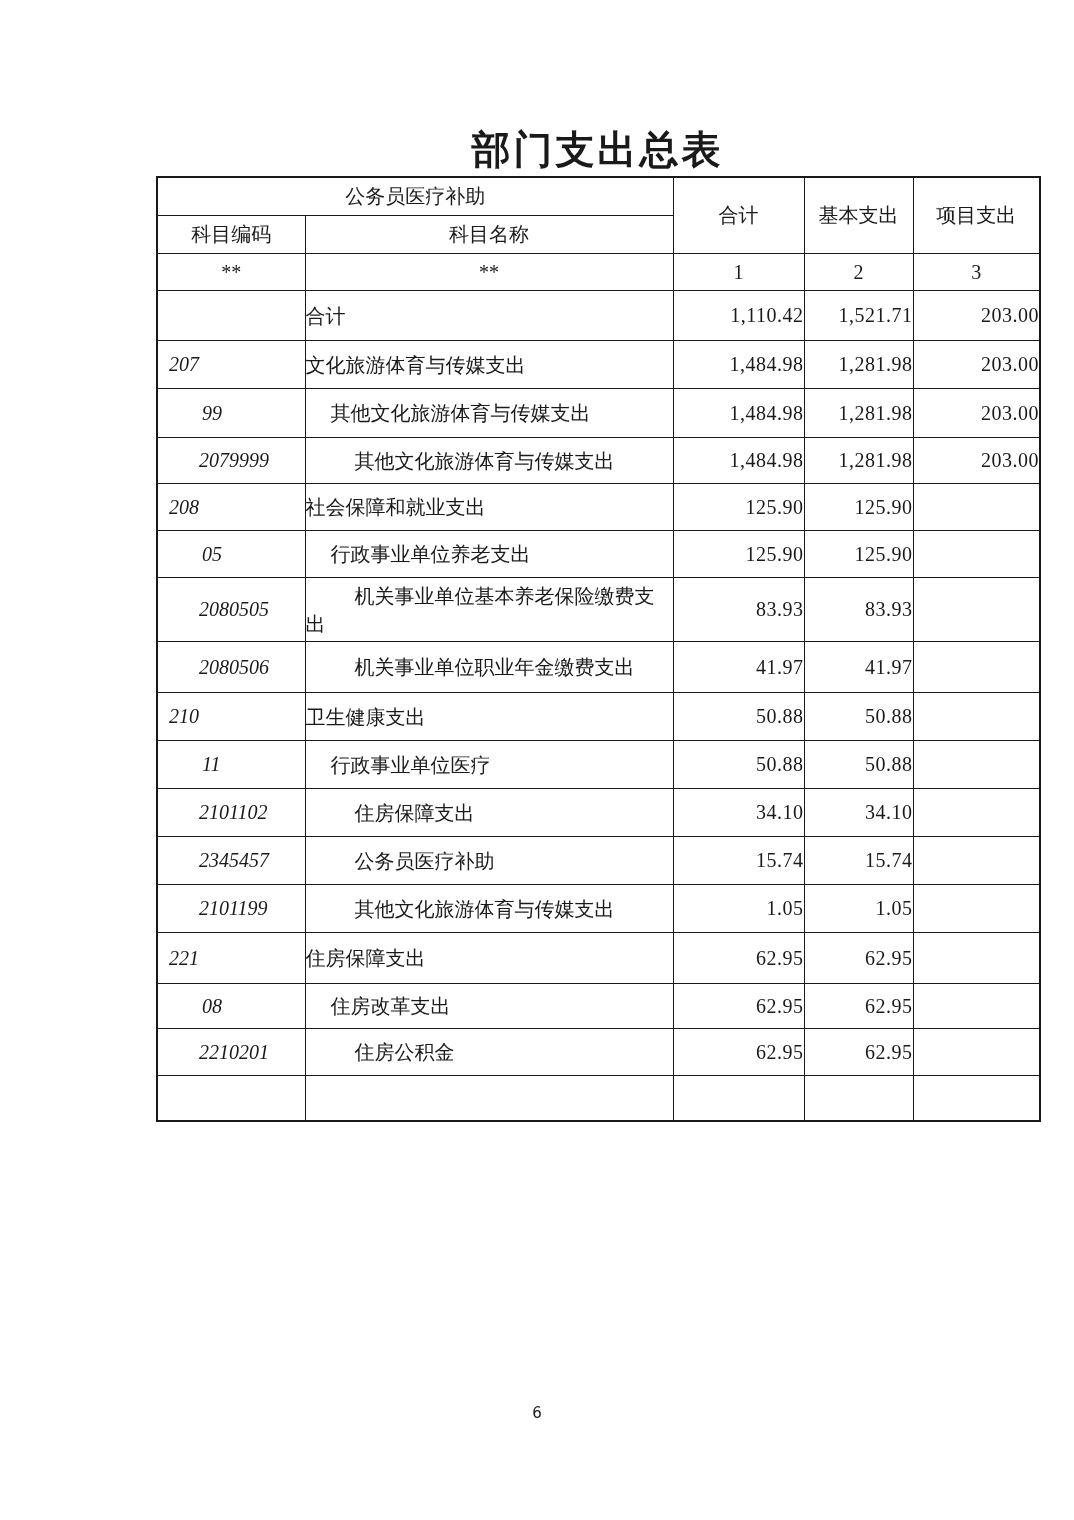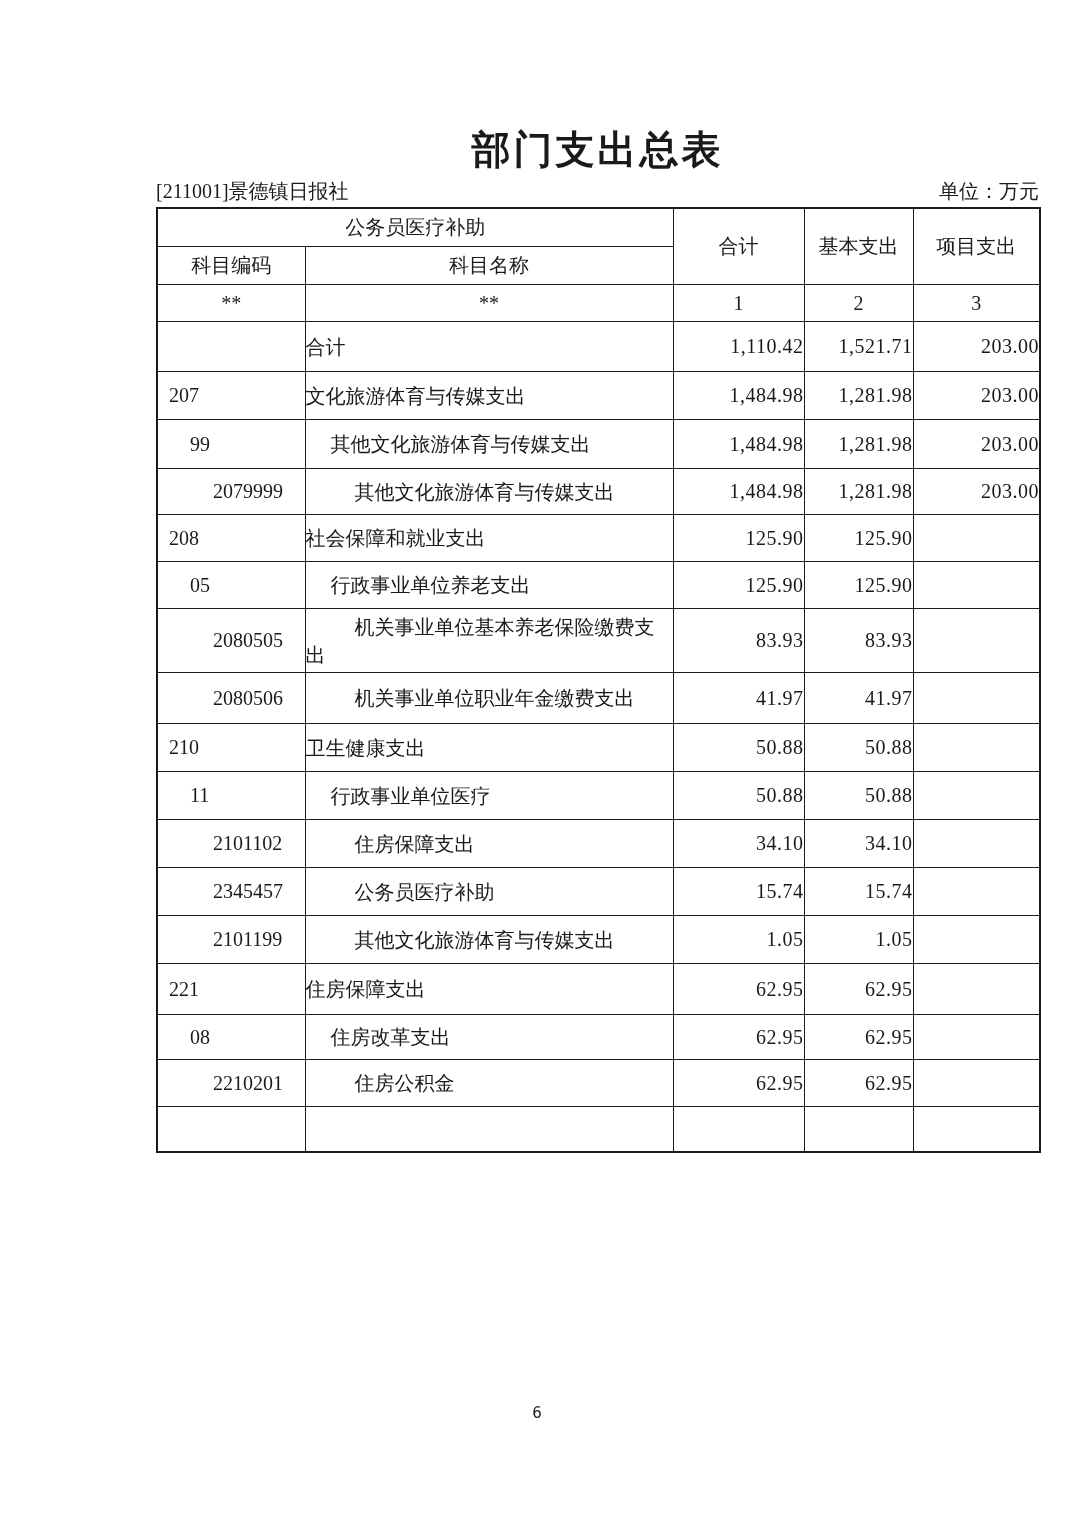--- a/index.html
+++ b/index.html
@@ -59,24 +59,24 @@
     padding: 0;
     vertical-align: middle;
     overflow: hidden;
   }
   th.hc { text-align: center; }
   tr.hrow1 { height: 39px; }
   tr.hrow2 { height: 38px; }
   tr.hrow3 { height: 37px; }
   td.stars { text-align: center; }
   td.colidx { text-align: center; }
-  td.code { text-align: left; }
+  td.code { text-align: left; font-style: italic; }
   td.code.c0 { padding-left: 11px; }
-  td.code.c1 { padding-left: 32px; }
-  td.code.c2 { padding-left: 55px; }
+  td.code.c1 { padding-left: 44px; }
+  td.code.c2 { padding-left: 41px; }
   td.name {
     text-align: left;
     padding-left: 8px;
     padding-right: 20px;
     line-height: 1.4;
   }
   td.name.n1 { text-indent: 25px; }
   td.name.n2 { text-indent: 49px; }
   td.num {
     text-align: right;
@@ -96,24 +96,20 @@
 </style>
 </head>
 <body>
 
 <div class="sheet">
   <div class="content">
 
     <div class="doc-title">部门支出总表</div>
 
 
-    <div class="meta-row">
-      <span>[211001]景德镇日报社</span>
-      <span>单位：万元</span>
-    </div>
 
     <table class="report">
       <colgroup>
         <col style="width:148px">
         <col style="width:368px">
         <col style="width:131px">
         <col style="width:109px">
         <col style="width:127px">
       </colgroup>
       <thead>

